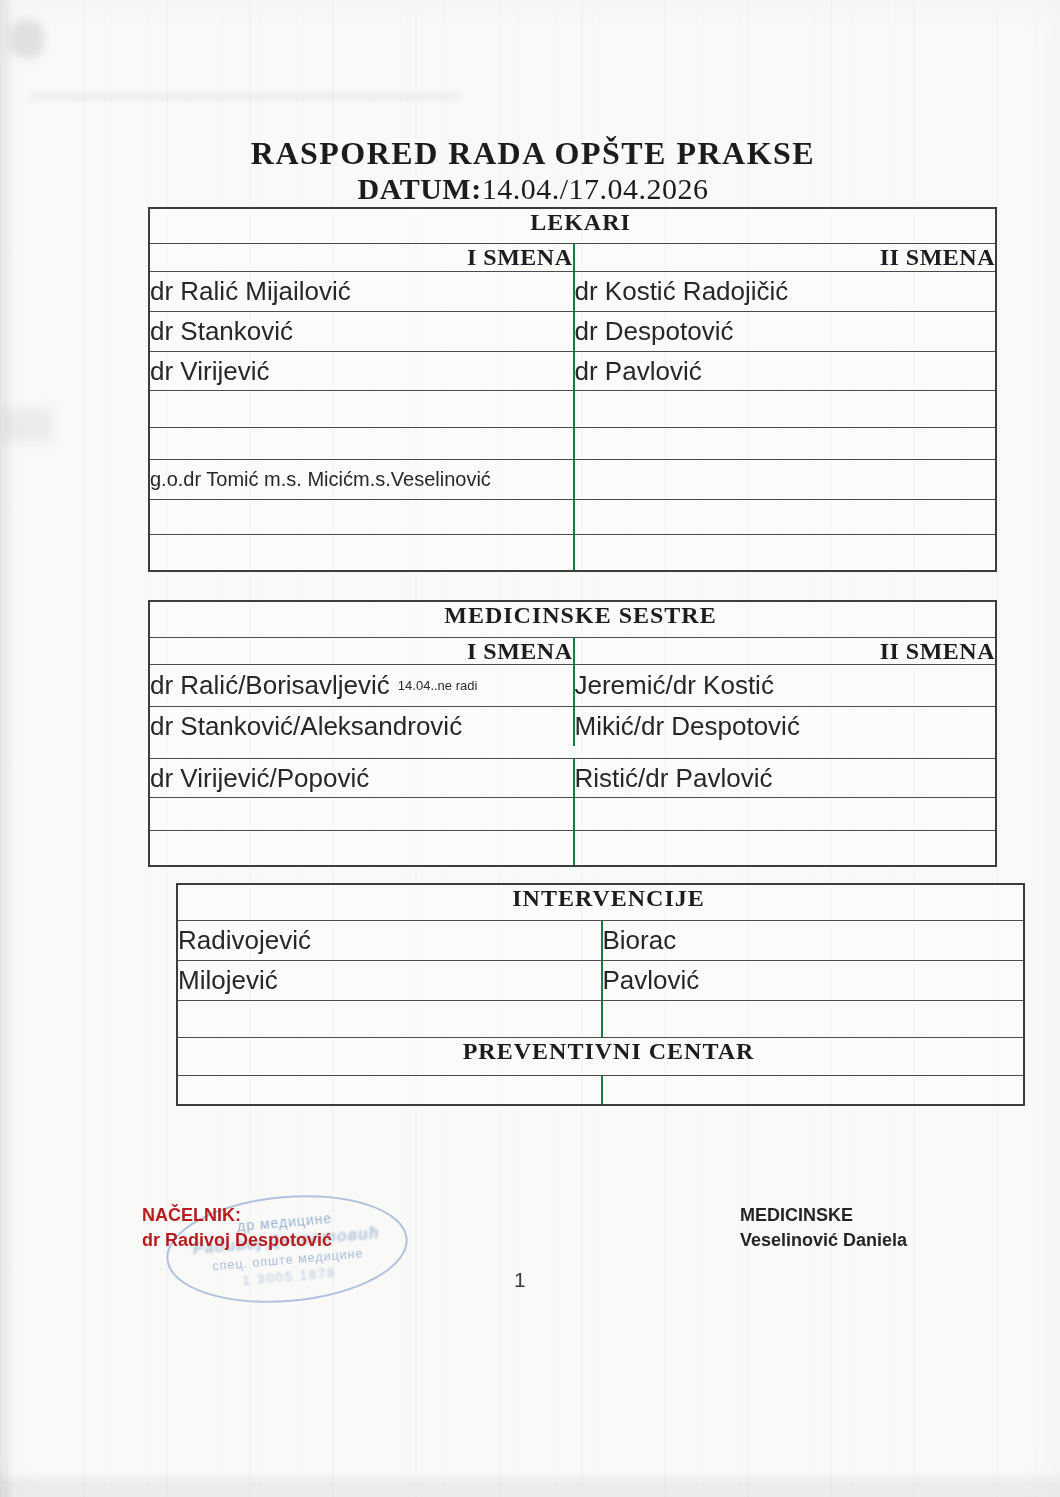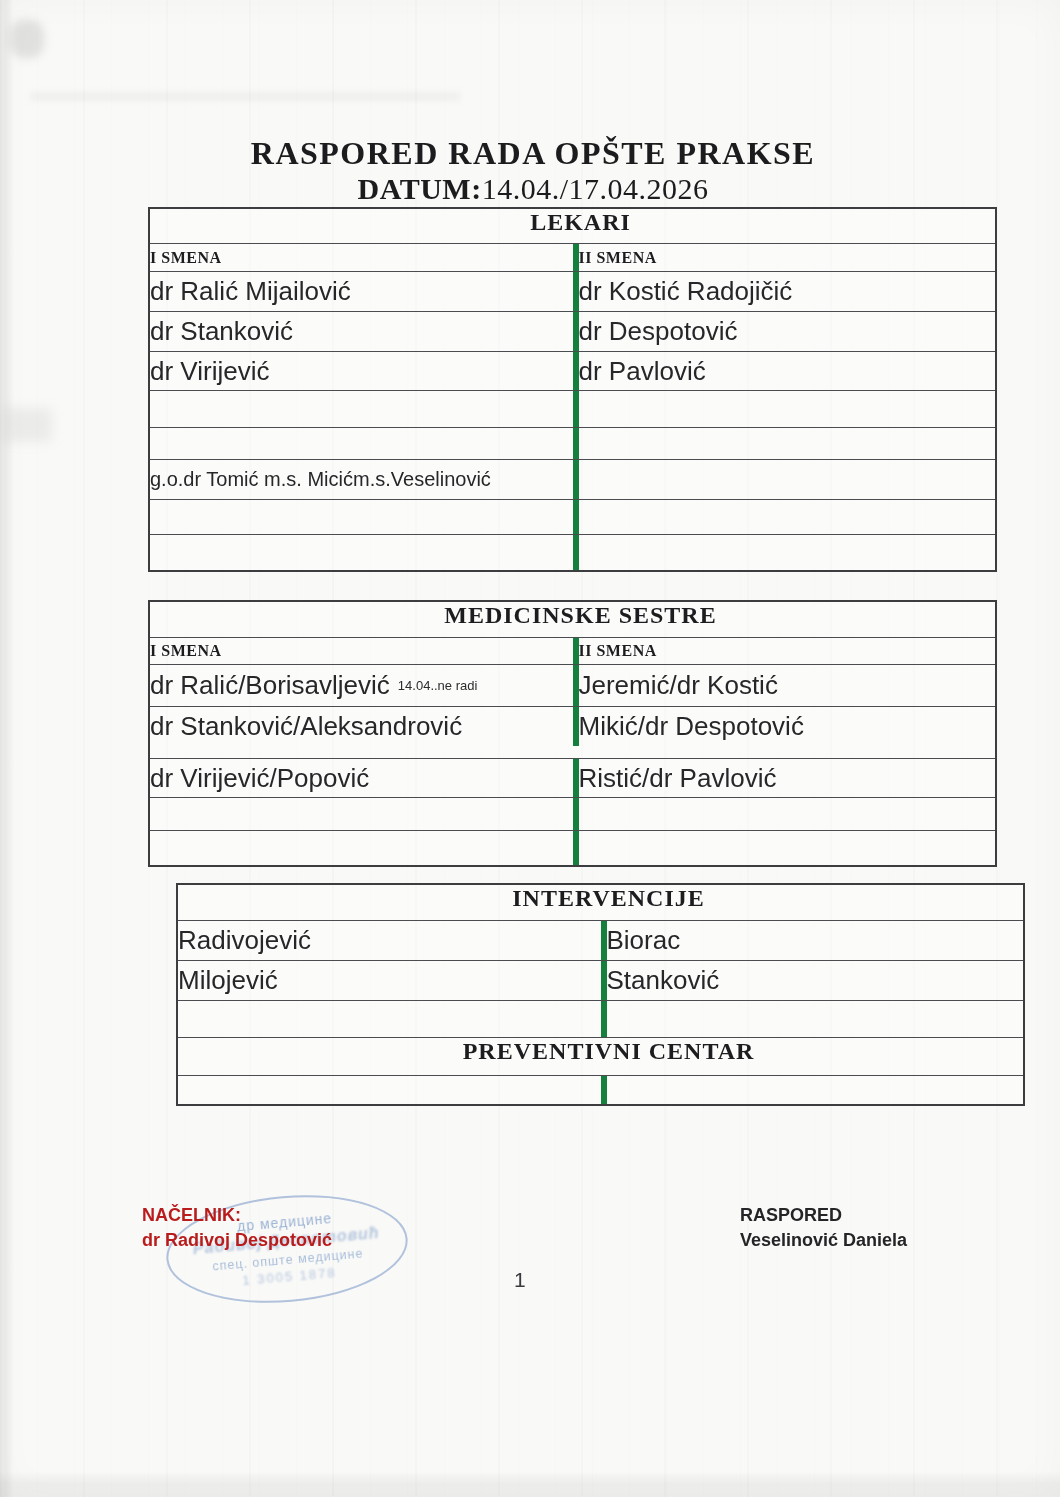--- a/index.html
+++ b/index.html
@@ -40,31 +40,31 @@
 
   .sched-table{
     position:absolute;left:148px;width:849px;
     border:2px solid #3d3d40;
     background:rgba(255,255,255,0.35);
     box-sizing:border-box;
   }
   .trow{display:flex;border-top:1px solid #4c4c50;box-sizing:border-box;}
   .trow:first-child{border-top:none;}
   .tcell{flex:1 1 50%;display:flex;align-items:center;box-sizing:border-box;overflow:hidden;}
-  .tcell.c2{border-left:6px solid #15803d;}
+  .tcell.c2{border-left:2px solid #15803d;}
   .head-row{justify-content:center;}
   .thead{
     width:100%;text-align:center;
     font-family:"Liberation Serif", serif;font-weight:bold;
     font-size:24px;color:#1d1d20;letter-spacing:1px;padding-left:16px;
   }
   .smena{
     font-family:"Liberation Serif", serif;font-weight:bold;
-    font-size:16px;color:#1d1d20;letter-spacing:0.5px;
-    width:100%;text-align:left;
+    font-size:24px;color:#1d1d20;letter-spacing:0.5px;
+    width:100%;text-align:right;
   }
   .name{
     font-size:26px;color:#27272a;white-space:nowrap;
   }
   .name.small{font-size:20px;}
   .note{font-size:13px;color:#2c2c2f;margin-left:8px;white-space:nowrap;}
 
   .footer-left{position:absolute;left:142px;top:1203px;color:#b91c1c;font-weight:bold;font-size:18px;line-height:25px;z-index:3;}
   .footer-right{position:absolute;left:740px;top:1203px;color:#252528;font-weight:bold;font-size:18px;line-height:25px;z-index:3;}
   .page-num{position:absolute;left:514px;top:1268px;font-size:21px;color:#3a3a3e;}
@@ -240,21 +240,21 @@
         </div>
       <div class="tcell c2">
           <span class="name">Biorac</span>
         </div>
     </div>
     <div class="trow" style="height:40px;">
       <div class="tcell c1">
           <span class="name">Milojević</span>
         </div>
       <div class="tcell c2">
-          <span class="name">Stanković</span>
+          <span class="name">Pavlović</span>
         </div>
     </div>
     <div class="trow" style="height:37px;">
       <div class="tcell c1">
           <span class="name"></span>
         </div>
       <div class="tcell c2">
           <span class="name"></span>
         </div>
     </div>
@@ -276,19 +276,19 @@
     <div class="s2">Радивој Деспотовић</div>
     <div class="s3">спец. опште медицине</div>
     <div class="s4">1 3005 1878</div>
   </div>
 
   <div class="footer-left">
     <div>NAČELNIK:</div>
     <div>dr Radivoj Despotović</div>
   </div>
   <div class="footer-right">
-    <div>RASPORED</div>
+    <div>MEDICINSKE</div>
     <div>Veselinović Daniela</div>
   </div>
 
   <div class="page-num">1</div>
 
 </div>
 
 </body></html>

